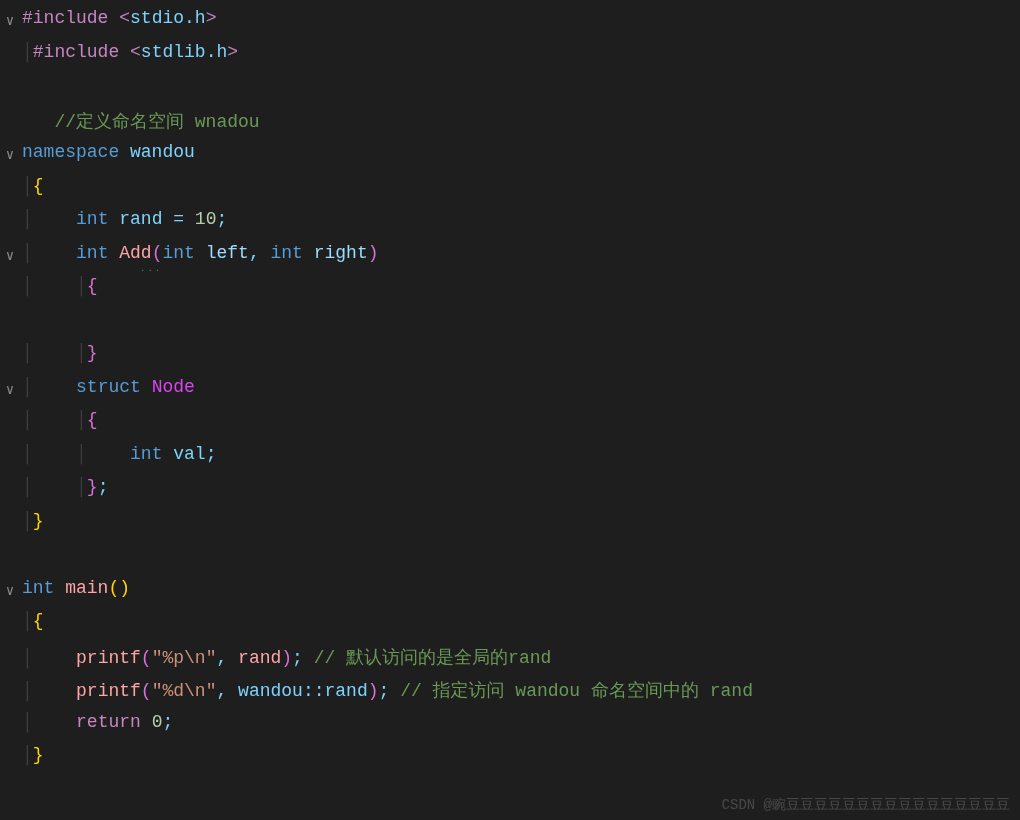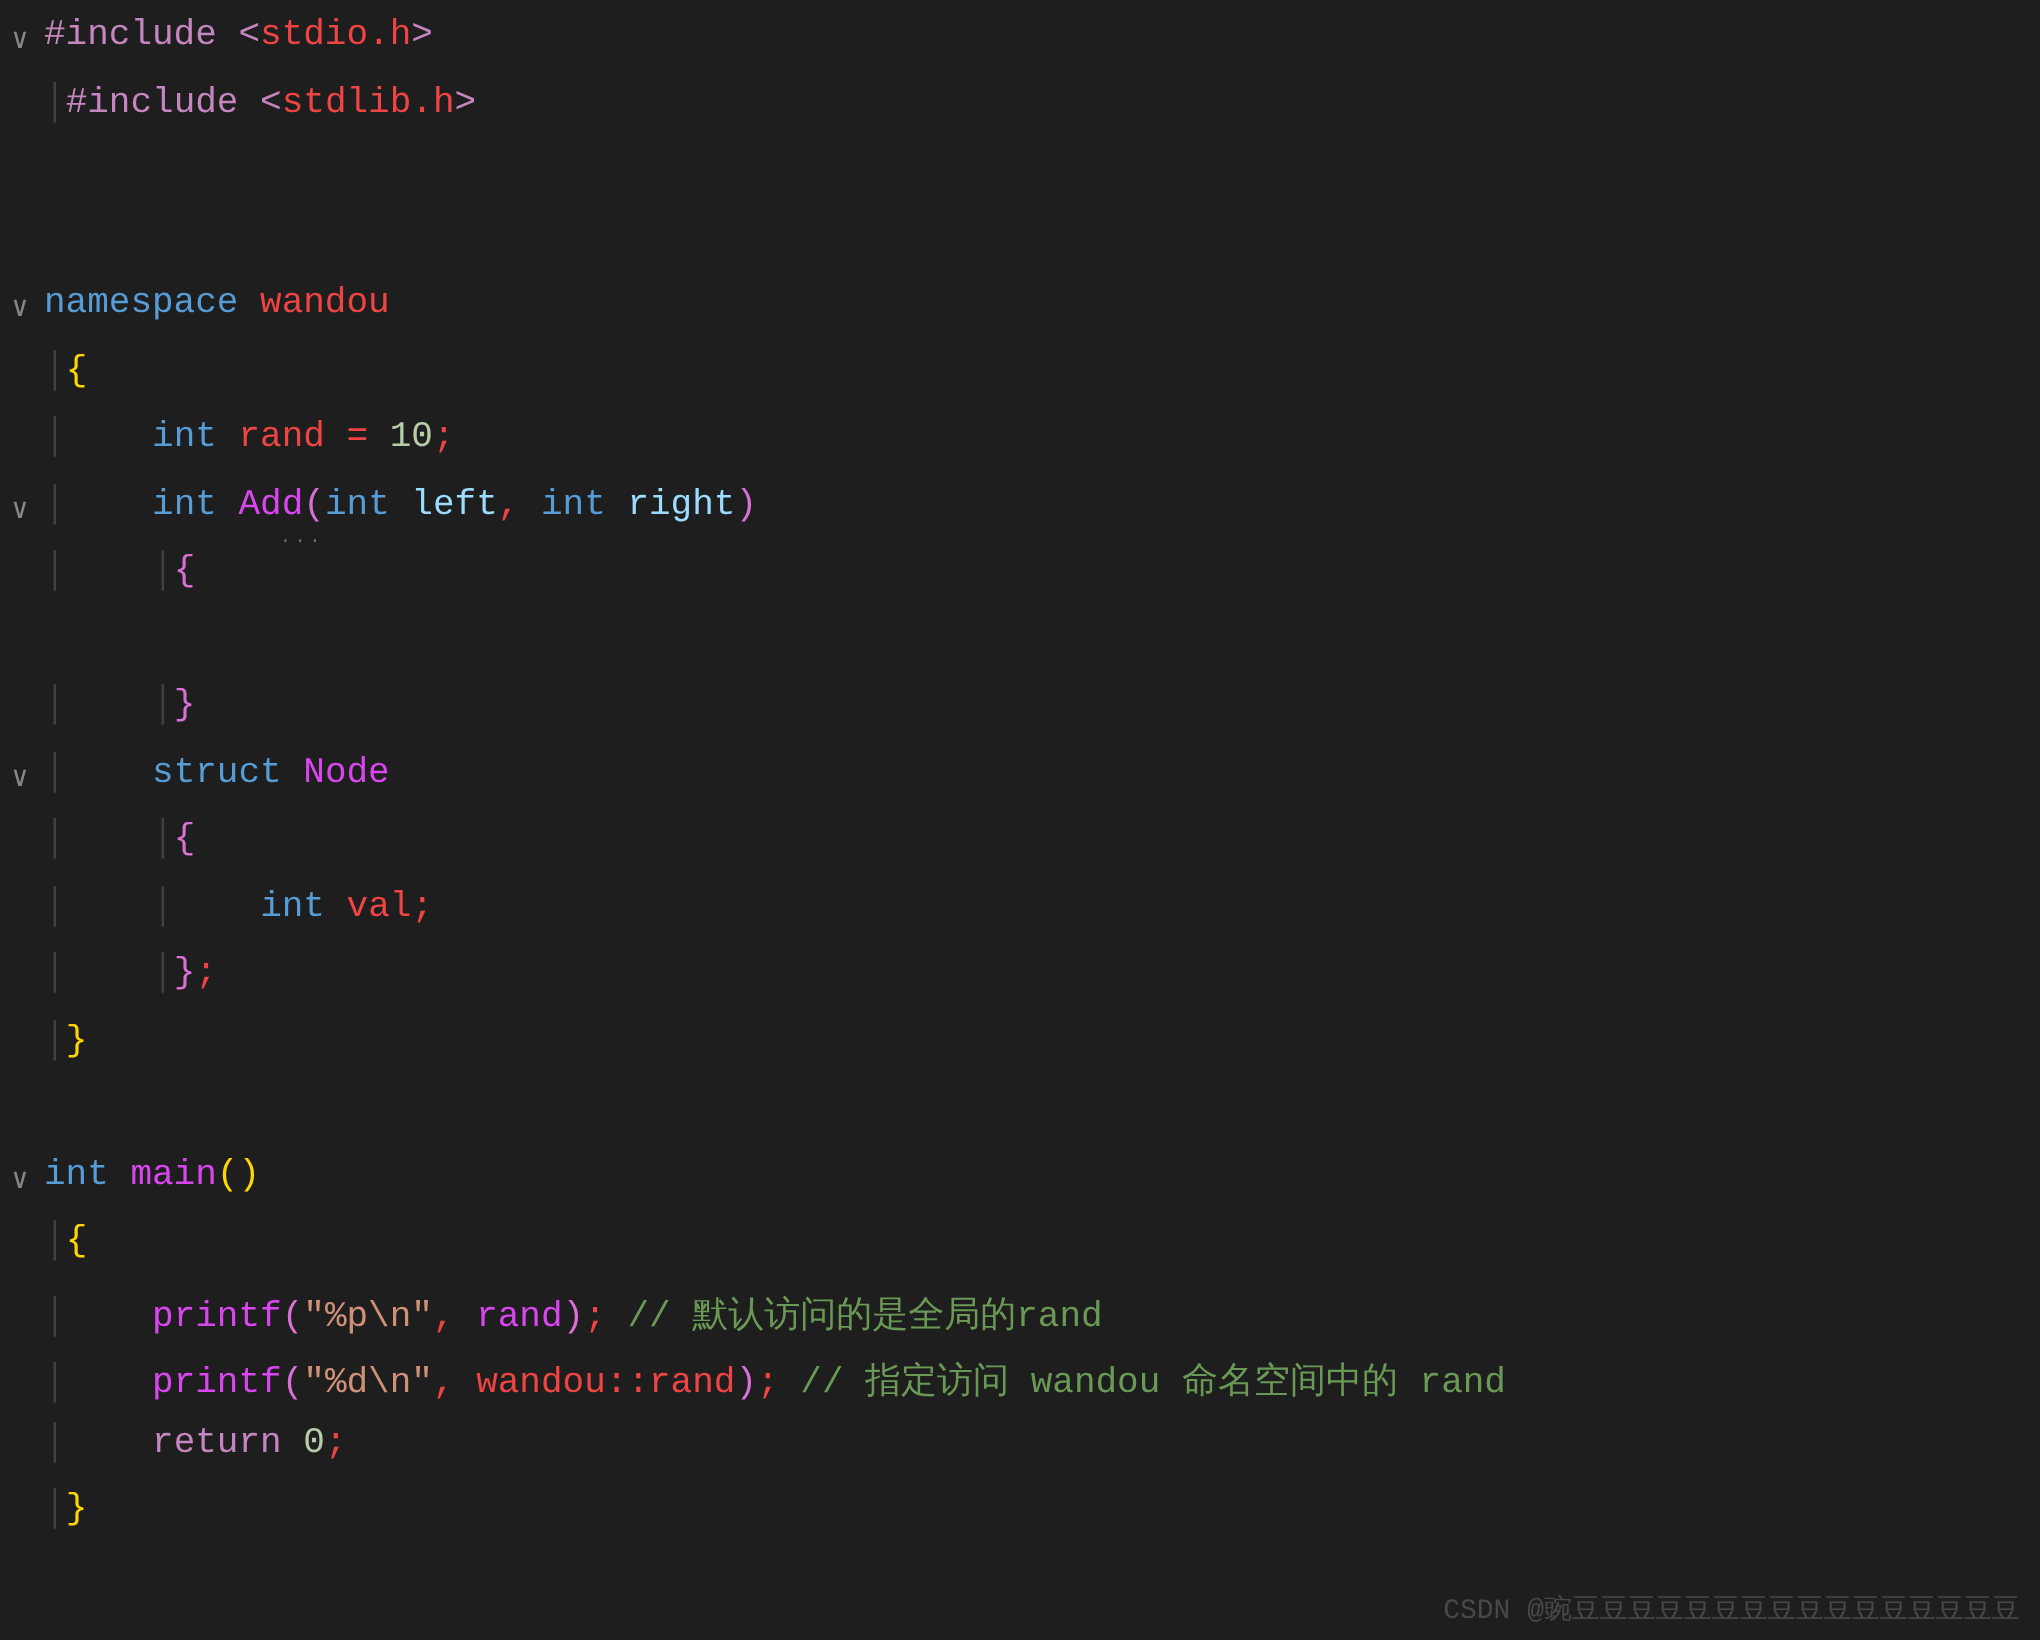--- a/index.html
+++ b/index.html
@@ -29,25 +29,25 @@
     font-size: 14px;
     padding-top: 4px;
   }
   .fold { color: #888; cursor: pointer; }
   .code { flex: 1; padding-left: 2px; }
   .indent-guide { color: #404040; }
   .purple { color: #c586c0; }
   .blue { color: #569cd6; }
   .lightblue { color: #9cdcfe; }
   .teal { color: #d946ef; }
-  .yellow { color: #d946ef; }
+  .yellow { color: #fca5a5; }
   .string { color: #ce9178; }
   .number { color: #b5cea8; }
   .comment { color: #6a9955; }
-  .white { color: #ef4444; font-family: Liberation Mono, monospace; }
+  .white { color: #7dd3fc; font-family: Liberation Mono, monospace; }
   .pink { color: #da70d6; }
   .bracket-y { color: #ffd700; }
   .dots { position: absolute; font-size: 9px; color: #6e7681; left: 140px; margin-top: -12px; letter-spacing: 2px;}
   .watermark {
     position: absolute;
     bottom: 6px;
     right: 10px;
     color: rgba(200,200,200,0.25);
     font-size: 14px;
     font-family: Liberation Mono, monospace;
@@ -65,20 +65,21 @@
 
 <div class="line">
   <span class="gutter"></span>
   <span class="code"><span class="indent-guide">│</span><span class="purple">#include </span><span class="purple">&lt;</span><span class="white">stdlib.h</span><span class="purple">&gt;</span></span>
 </div>
 
 <div class="line"><span class="gutter"></span><span class="code"></span></div>
 
 <div class="line">
   <span class="gutter"></span>
+  <span class="code">   <span class="comment">//定义命名空间 wnadou</span></span>
 </div>
 
 <div class="line">
   <span class="gutter fold">∨</span>
   <span class="code"><span class="blue">namespace</span><span class="white"> wandou</span></span>
 </div>
 
 <div class="line">
   <span class="gutter"></span>
   <span class="code"><span class="indent-guide">│</span><span class="bracket-y">{</span></span>

